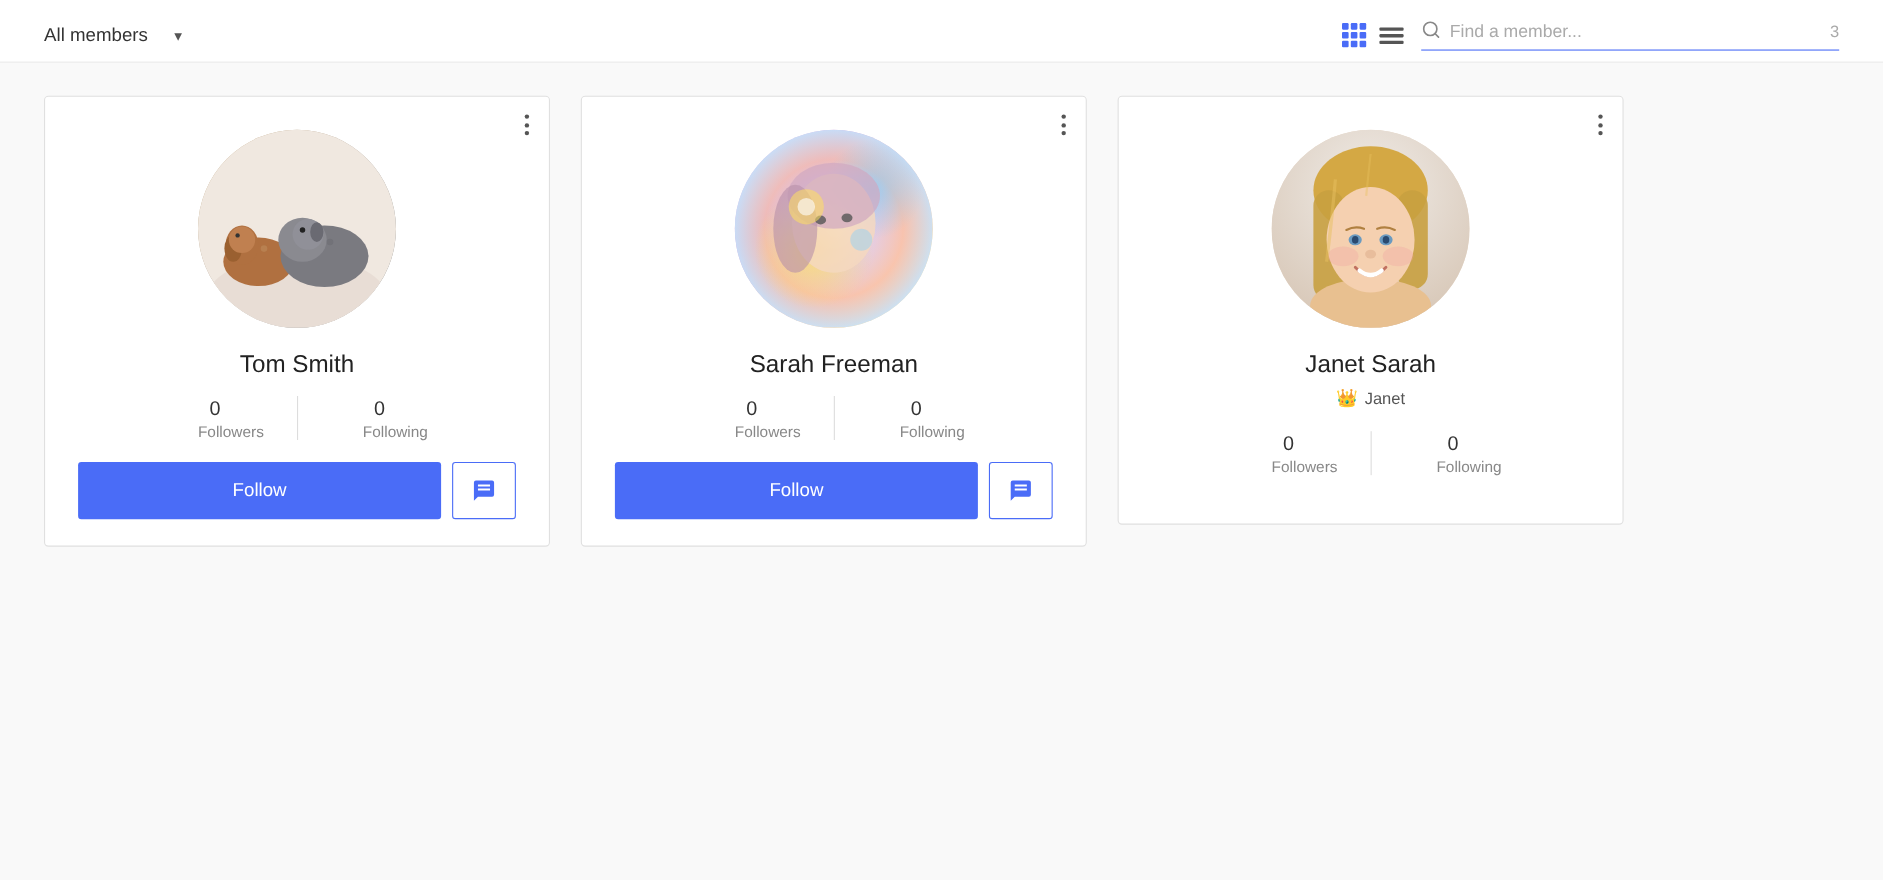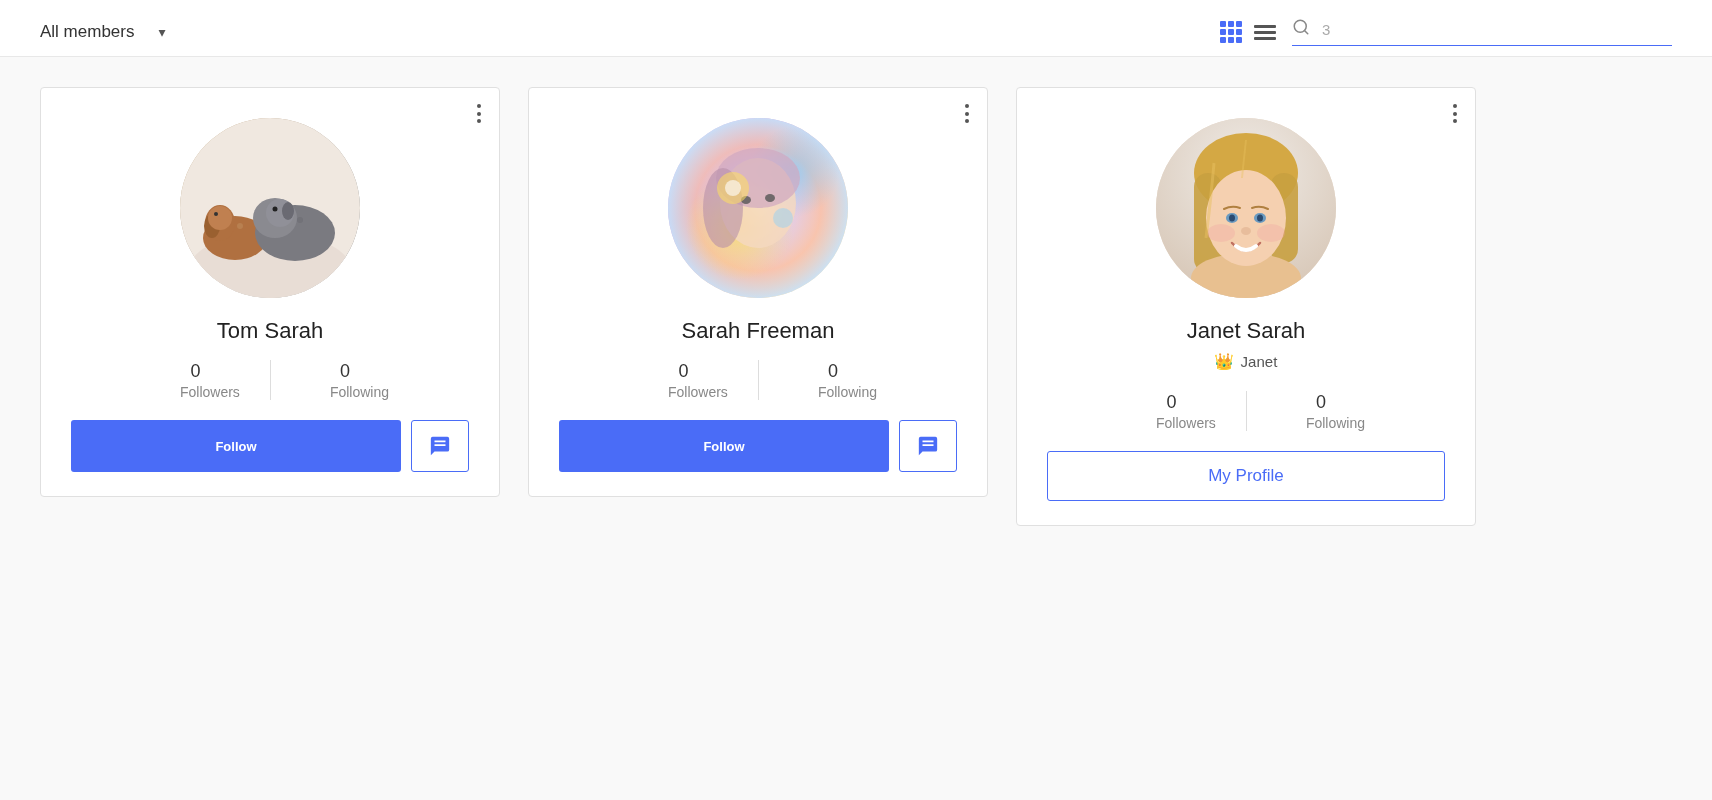--- a/index.html
+++ b/index.html
@@ -210,23 +210,23 @@
       width: 100%;
       justify-content: center;
     }
     .follow-btn {
       flex: 1;
       background: #4a6cf7;
       color: #fff;
       border: none;
       border-radius: 3px;
       padding: 14px 18px;
-      font-size: 13px;
-      cursor: pointer;
-      font-weight: 700;
+      font-size: 17px;
+      cursor: pointer;
+      font-weight: 400;
     }
     .message-btn {
       width: 58px;
       height: 52px;
       border: 1.5px solid #4a6cf7;
       border-radius: 3px;
       background: #fff;
       display: flex;
       align-items: center;
       justify-content: center;
@@ -277,20 +277,21 @@
         <div class="line"></div>
       </div>
     </div>
     <div class="search-area">
       <span class="search-icon-svg">
         <svg width="18" height="18" viewBox="0 0 24 24" fill="none" stroke="#888" stroke-width="2" stroke-linecap="round" stroke-linejoin="round">
           <circle cx="11" cy="11" r="8"></circle>
           <line x1="21" y1="21" x2="16.65" y2="16.65"></line>
         </svg>
       </span>
+      <input class="search-input" type="text" placeholder="Find a member..." style="">
       <span class="member-count">3</span>
     </div>
   </div>
 </div>
 
 <div class="cards-area">
 
   <div class="member-card">
     <div class="three-dots card-menu">
       <div class="d"></div>
@@ -314,21 +315,21 @@
         <ellipse cx="115" cy="115" rx="40" ry="28" fill="#7a7a80"></ellipse>
         <ellipse cx="95" cy="100" rx="22" ry="20" fill="#8a8a90"></ellipse>
         <circle cx="100" cy="95" r="14" fill="#909098"></circle>
         <circle cx="95" cy="91" r="2.5" fill="#222"></circle>
         <ellipse cx="108" cy="93" rx="6" ry="9" fill="#6a6a72"></ellipse>
 
         <circle cx="60" cy="108" r="3" fill="#c09060" opacity="0.5"></circle>
         <circle cx="120" cy="102" r="3" fill="#6a6a70" opacity="0.5"></circle>
       </svg>
     </div>
-    <span class="member-name">Tom Sarah</span>
+    <span class="member-name">Tom Smith</span>
     <div class="stats-row">
       <div class="stat-block">
         <span class="stat-number">0</span>
         <span class="stat-label">Followers</span>
       </div>
       <div class="stat-divider"></div>
       <div class="stat-block">
         <span class="stat-number">0</span>
         <span class="stat-label">Following</span>
       </div>
@@ -462,18 +463,15 @@
       <div class="stat-block">
         <span class="stat-number">0</span>
         <span class="stat-label">Followers</span>
       </div>
       <div class="stat-divider"></div>
       <div class="stat-block">
         <span class="stat-number">0</span>
         <span class="stat-label">Following</span>
       </div>
     </div>
-    <div class="action-row">
-      <button class="profile-btn">My Profile</button>
-    </div>
   </div>
 
 </div>
 
 </body></html>

